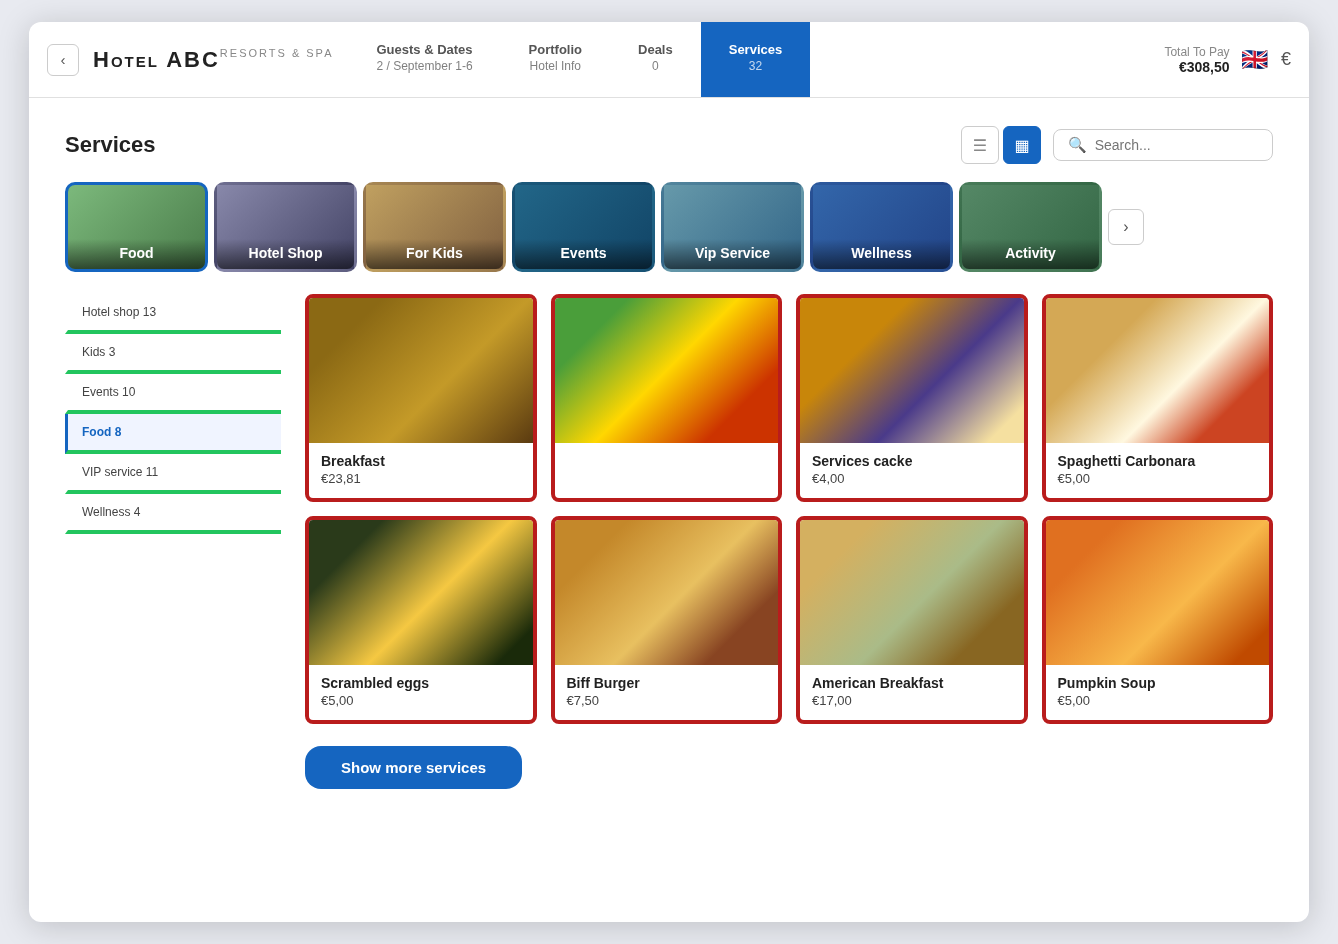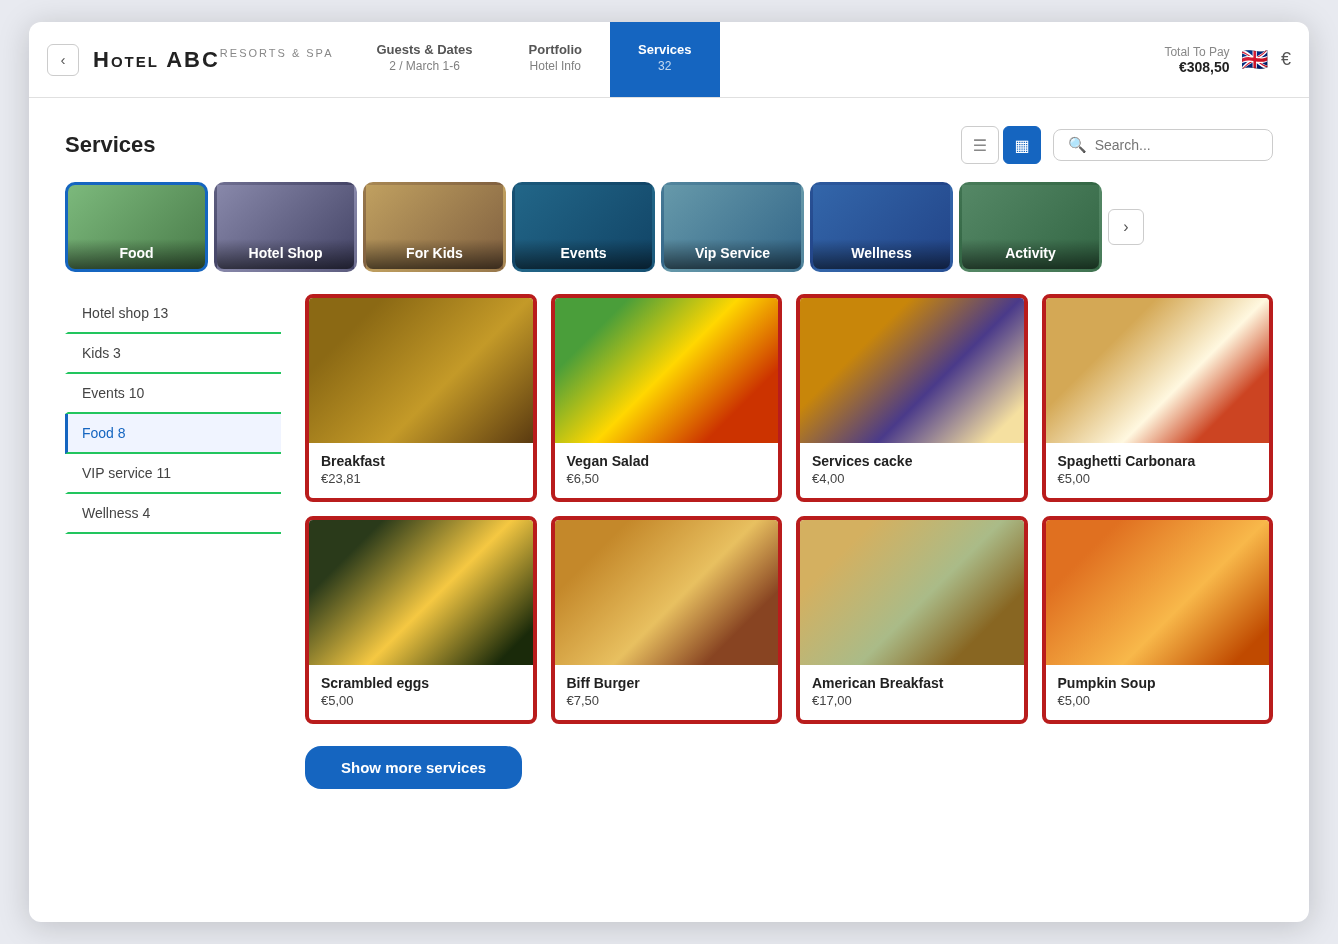--- a/index.html
+++ b/index.html
@@ -46,22 +46,22 @@
     .cat-tab-forkids { background: linear-gradient(135deg, #c0a060 0%, #806040 100%); }
     .cat-tab-events { background: linear-gradient(135deg, #226688 0%, #114466 100%); }
     .cat-tab-vip { background: linear-gradient(135deg, #6699aa 0%, #336688 100%); padding-left: 28px; }
     .cat-tab-wellness { background: linear-gradient(135deg, #3366aa 0%, #224488 100%); }
     .cat-tab-activity { background: linear-gradient(135deg, #558866 0%, #336644 100%); }
     .cat-next-btn { width: 36px; height: 36px; border: 1px solid #ccc; border-radius: 6px; display: flex; align-items: center; justify-content: center; cursor: pointer; background: #fff; color: #555; font-size: 16px; flex-shrink: 0; }
 
     
     .content { display: flex; gap: 0; }
     .sidebar { width: 240px; flex-shrink: 0; padding-right: 24px; }
-    .sidebar-item { padding: 11px 10px 11px 14px; border-bottom: 2px solid #22c55e; color: #444; font-size: 14px; cursor: pointer; border-left: 3px solid transparent; }
-    .sidebar-item.active { color: #1565c0; font-weight: 400; border-left: 3px solid #1565c0; background: #f0f4ff; }
+    .sidebar-item { padding: 11px 10px 11px 14px; border-bottom: 4px solid #22c55e; color: #444; font-size: 12px; cursor: pointer; border-left: 3px solid transparent; }
+    .sidebar-item.active { color: #1565c0; font-weight: 700; border-left: 3px solid #1565c0; background: #f0f4ff; }
 
     
     .grid { flex: 1; display: grid; grid-template-columns: repeat(4, 1fr); gap: 14px; }
     .card { border: 4px solid #b91c1c; border-radius: 8px; overflow: hidden; background: #fff; cursor: pointer; }
     .card-body { padding: 10px 12px 12px; }
     .card-name { font-size: 14px; font-weight: 600; color: #222; }
     .card-price { font-size: 13px; color: #444; margin-top: 2px; }
 
     
     .food-img { width: 100%; height: 145px; }
@@ -85,25 +85,29 @@
 
   <div class="header">
     <div class="back-btn">‹</div>
     <div class="logo">
       <span class="logo-name">Hotel ABC</span>
       <span class="logo-sub">Resorts &amp; Spa</span>
     </div>
     <nav class="nav">
       <div class="nav-item">
         <span class="nav-label">Guests &amp; Dates</span>
-        <span class="nav-sub">2 / March 1-6</span>
+        <span class="nav-sub">2 / September 1-6</span>
       </div>
       <div class="nav-item">
         <span class="nav-label">Portfolio</span>
         <span class="nav-sub">Hotel Info</span>
+      </div>
+      <div class="nav-item">
+        <span class="nav-label">Deals</span>
+        <span class="nav-sub">0</span>
       </div>
       <div class="nav-item active">
         <span class="nav-label">Services</span>
         <span class="nav-sub">32</span>
       </div>
     </nav>
     <div class="header-right">
       <div class="total-pay">
         <span class="total-label">Total To Pay</span>
         <span class="total-amount">€308,50</span>
@@ -178,24 +182,20 @@
 
         <div class="card">
           <div class="food-img img-breakfast"></div>
           <div class="card-body">
             <div class="card-name">Breakfast</div>
             <div class="card-price">€23,81</div>
           </div>
         </div>
         <div class="card">
           <div class="food-img img-vegansalad"></div>
-          <div class="card-body">
-            <div class="card-name">Vegan Salad</div>
-            <div class="card-price">€6,50</div>
-          </div>
         </div>
         <div class="card">
           <div class="food-img img-blueberry"></div>
           <div class="card-body">
             <div class="card-name">Services cacke</div>
             <div class="card-price">€4,00</div>
           </div>
         </div>
         <div class="card">
           <div class="food-img img-spaghetti"></div>

